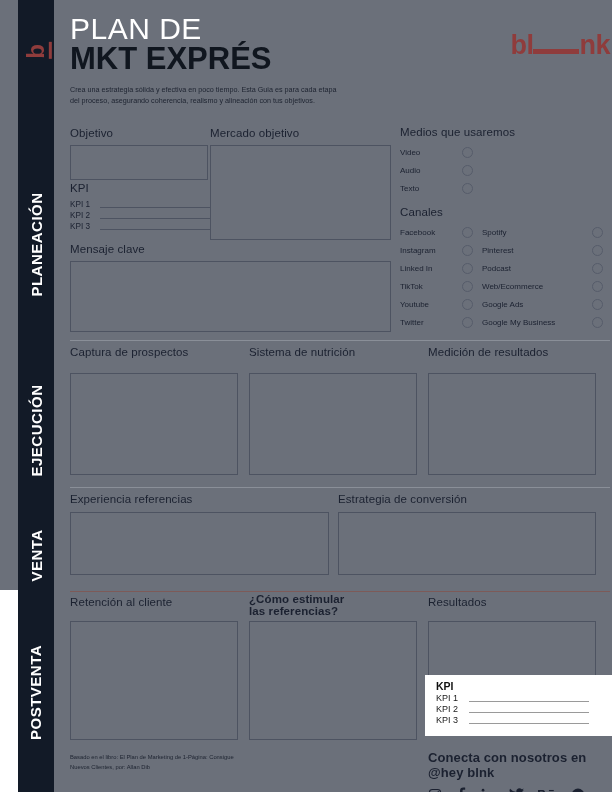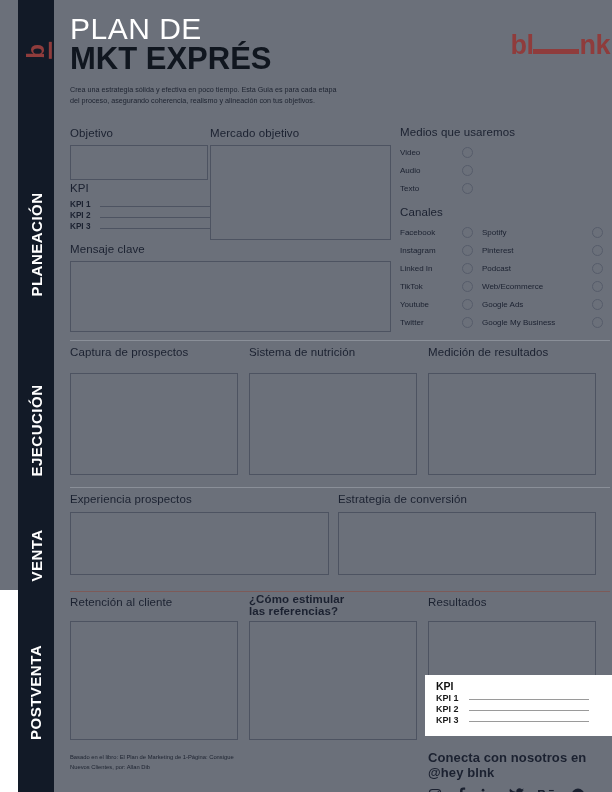--- a/index.html
+++ b/index.html
@@ -161,24 +161,24 @@
     height: 1px;
     background: #8a8f98;
     left: 8px;
     width: 540px;
   }
   .divider.red { background: #7d5a58; }
 
   
   .kpi-row {
     display: flex;
-    align-items: flex-start;
+    align-items: center;
     font-size: 8.2px;
     color: #1b2130;
-    font-weight: 700;
+    font-weight: 400;
     margin-bottom: 2px;
   }
   .kpi-row .lbl { width: 30px; flex: none; }
   .kpi-row .ln {
     flex: 1;
     border-bottom: 1px solid #4d5361;
     height: 7px;
   }
 
   
@@ -402,21 +402,21 @@
     <div class="abs boxline" style="left:187px; top:373px; width:168px; height:102px;"></div>
 
     <div class="abs" style="left:366px; top:346px;">
       <div class="h-sec">Medición de resultados</div>
     </div>
     <div class="abs boxline" style="left:366px; top:373px; width:168px; height:102px;"></div>
 
     <div class="divider" style="top:487px;"></div>
 
     <div class="abs" style="left:8px; top:493px;">
-      <div class="h-sec">Experiencia prospectos</div>
+      <div class="h-sec">Experiencia referencias</div>
     </div>
     <div class="abs boxline" style="left:8px; top:512px; width:259px; height:63px;"></div>
 
     <div class="abs" style="left:276px; top:493px;">
       <div class="h-sec">Estrategia de conversión</div>
     </div>
     <div class="abs boxline" style="left:276px; top:512px; width:258px; height:63px;"></div>
 
     <div class="divider red" style="top:591px;"></div>
 

